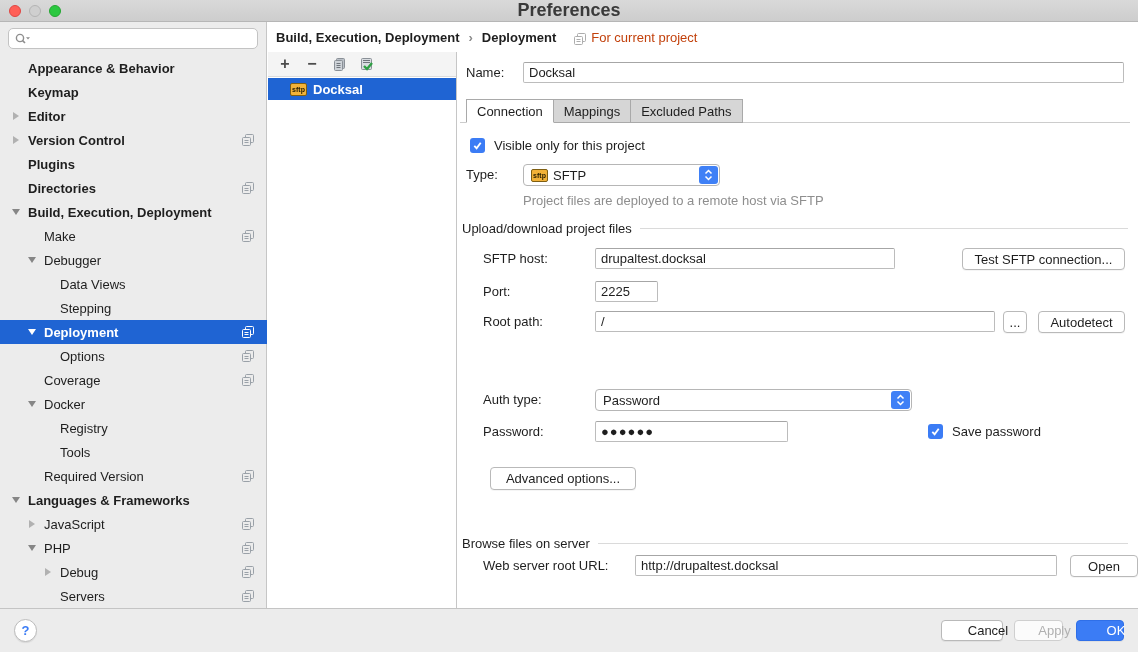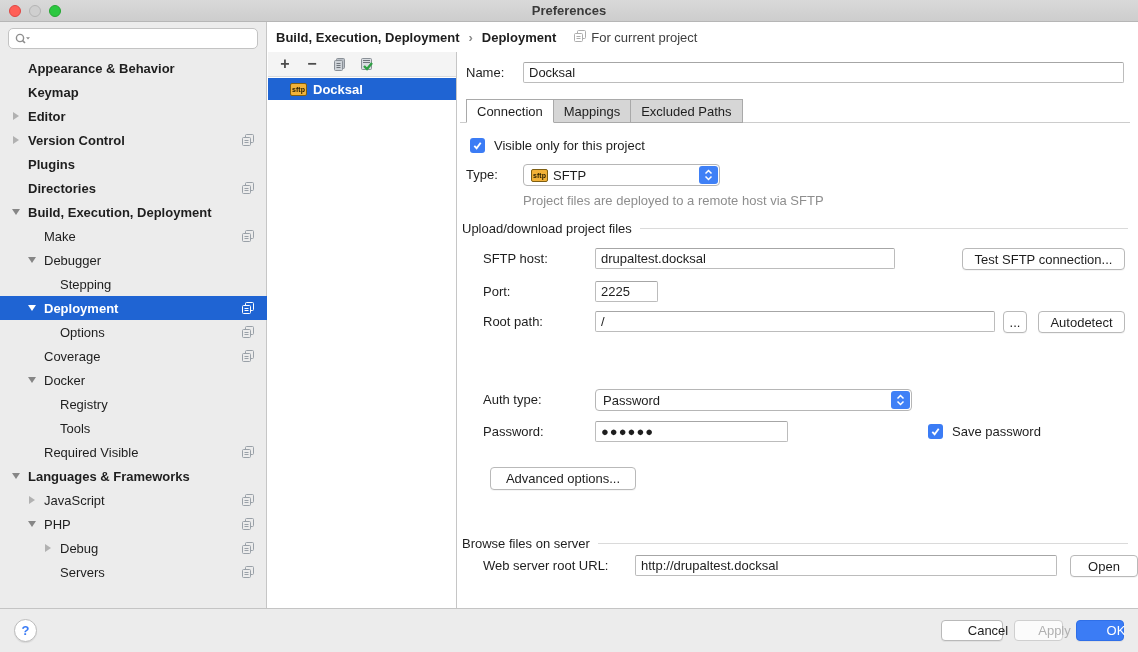--- a/index.html
+++ b/index.html
@@ -4,21 +4,21 @@
 <style>
   * { margin:0; padding:0; box-sizing:border-box; }
   html,body { width:1138px; height:652px; }
   body { font-family:"Liberation Sans", sans-serif; font-size:13px; color:#1e1e1e; background:#fff; }
   .window { position:relative; width:1138px; height:652px; overflow:hidden; background:#fff; }
 
   
   .titlebar { position:absolute; left:0; top:0; width:100%; height:22px;
               background:linear-gradient(#d9d9d9,#cdcdcd); border-bottom:1px solid #b6b6b6; }
   .titlebar .title { position:absolute; left:0; right:0; top:0; height:22px; line-height:21px;
-                     text-align:center; font-weight:600; color:#3a3a3a; font-size:13px; }
+                     text-align:center; font-weight:600; color:#3a3a3a; font-size:18px; }
   .tl { position:absolute; top:5px; width:12px; height:12px; border-radius:50%; }
   .tl.red   { left:9px;  background:#ff5f57; border:1px solid #df4744; }
   .tl.mid   { left:29px; background:#cfcfcf; border:1px solid #b4b4b4; }
   .tl.green { left:49px; background:#2bc840; border:1px solid #24a732; }
 
   
   .sidebar { position:absolute; left:0; top:22px; width:267px; height:586px;
              background:#ececec; border-right:1px solid #c6c6c6; }
   .searchbox { position:absolute; left:8px; top:6px; width:250px; height:21px; background:#fff;
                border:1px solid #c3c3c3; border-radius:5px; display:flex; align-items:center; padding-left:5px; gap:2px; }
@@ -34,21 +34,21 @@
   .arrow.right::before { content:""; border-top:4.5px solid transparent; border-bottom:4.5px solid transparent; border-left:6px solid #b1b1b1; }
   .sel .arrow.down::before { border-top-color:#fff; }
   .proj { margin-left:auto; margin-right:13px; display:flex; color:#9aa1a8; }
   .sel .proj { color:#fff; }
 
   
   .breadcrumb-row { position:absolute; left:268px; top:22px; right:0; height:30px; background:#fff;
                     display:flex; align-items:center; padding-left:8px; }
   .crumb { font-weight:700; }
   .crumb-sep { margin:0 9px; color:#8a8a8a; font-weight:700; }
-  .context { margin-left:18px; color:#404040; display:flex; align-items:flex-start; gap:5px; }
+  .context { margin-left:18px; color:#c2410c; display:flex; align-items:flex-end; gap:5px; }
 
   
   .midpanel { position:absolute; left:268px; top:52px; width:189px; height:556px; background:#fff;
               border-right:1px solid #c6c6c6; }
   .mid-toolbar { height:25px; background:#f4f4f4; border-bottom:1px solid #dcdcdc;
                  display:flex; align-items:center; gap:11px; padding-left:9px; }
   .ticon { width:16px; height:16px; display:flex; align-items:center; justify-content:center;
            color:#4c4c4c; font-size:16px; font-weight:700; line-height:16px; }
   .server-row { height:22px; margin-top:1px; background:#1f64d3; color:#fff; font-weight:700;
                 display:flex; align-items:center; padding-left:22px; gap:6px; }
@@ -170,20 +170,24 @@
               <line x1="2.5" y1="8.5" x2="6.5" y2="8.5" stroke="currentColor"></line>
             </svg>
           </span>
         </div>
       <div class="trow l1">
           <span class="arrow down"></span>
           <span class="tlabel">Debugger</span>
         </div>
       <div class="trow l2">
           <span class="arrow none"></span>
+          <span class="tlabel">Data Views</span>
+        </div>
+      <div class="trow l2">
+          <span class="arrow none"></span>
           <span class="tlabel">Stepping</span>
         </div>
       <div class="trow l1 sel">
           <span class="arrow down"></span>
           <span class="tlabel">Deployment</span>
           <span class="proj">
             <svg width="12" height="12" viewBox="0 0 12 12">
               <rect x="3.5" y="0.5" width="8" height="8" rx="1" fill="none" stroke="currentColor"></rect>
               <rect x="0.5" y="3.5" width="8" height="8" rx="1" fill="#1f64d3" stroke="currentColor"></rect>
               <line x1="2.5" y1="6.5" x2="6.5" y2="6.5" stroke="currentColor"></line>
@@ -222,21 +226,21 @@
       <div class="trow l2">
           <span class="arrow none"></span>
           <span class="tlabel">Registry</span>
         </div>
       <div class="trow l2">
           <span class="arrow none"></span>
           <span class="tlabel">Tools</span>
         </div>
       <div class="trow l1">
           <span class="arrow none"></span>
-          <span class="tlabel">Required Visible</span>
+          <span class="tlabel">Required Version</span>
           <span class="proj">
             <svg width="12" height="12" viewBox="0 0 12 12">
               <rect x="3.5" y="0.5" width="8" height="8" rx="1" fill="none" stroke="currentColor"></rect>
               <rect x="0.5" y="3.5" width="8" height="8" rx="1" fill="#ececec" stroke="currentColor"></rect>
               <line x1="2.5" y1="6.5" x2="6.5" y2="6.5" stroke="currentColor"></line>
               <line x1="2.5" y1="8.5" x2="6.5" y2="8.5" stroke="currentColor"></line>
             </svg>
           </span>
         </div>
       <div class="trow l0">

